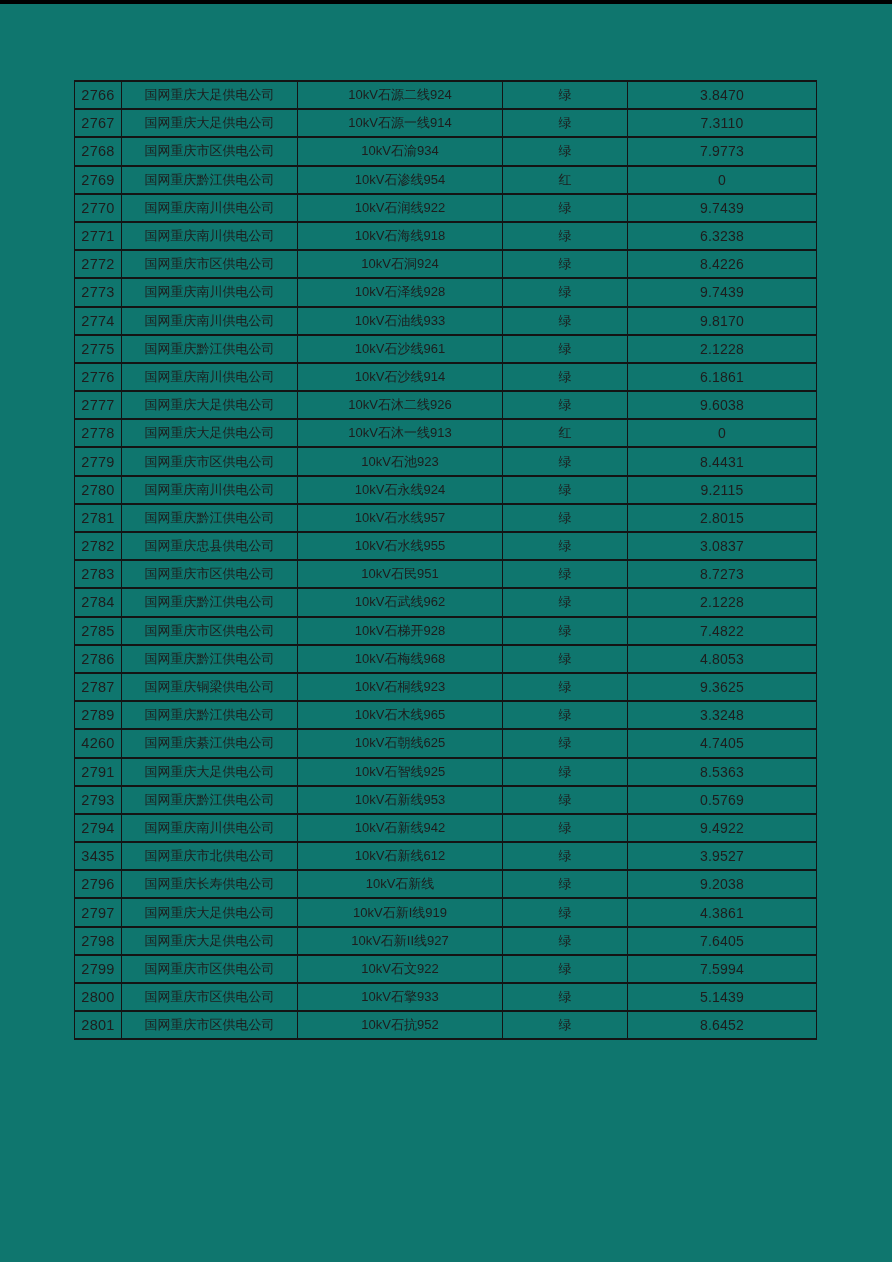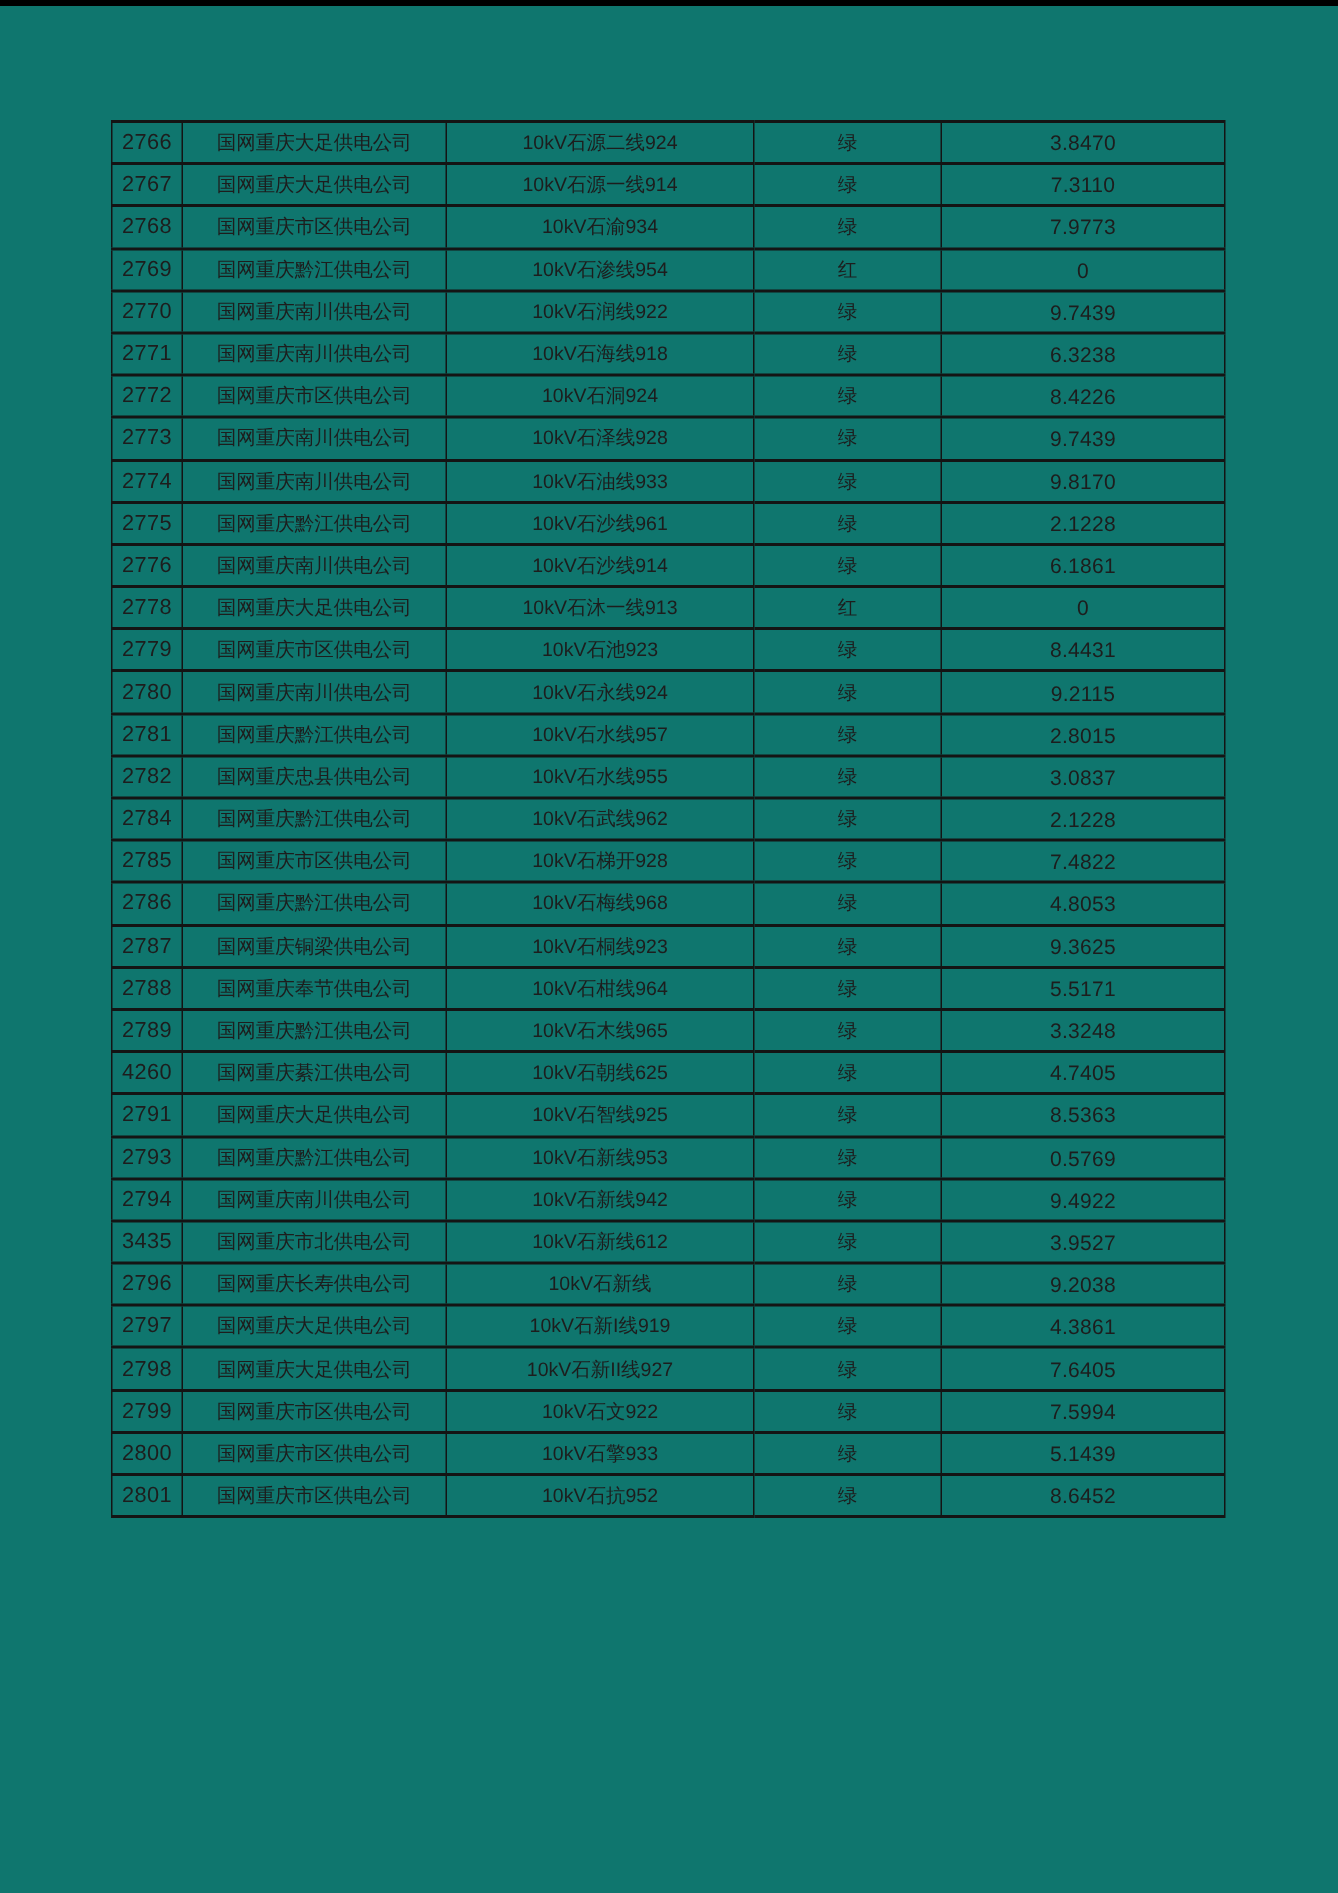--- a/index.html
+++ b/index.html
@@ -136,20 +136,27 @@
     <td class="c-value">2.1228</td>
   </tr>
         <tr>
     <td class="c-num">2776</td>
     <td class="c-company">国网重庆南川供电公司</td>
     <td class="c-line">10kV石沙线914</td>
     <td class="c-status">绿</td>
     <td class="c-value">6.1861</td>
   </tr>
         <tr>
+    <td class="c-num">2777</td>
+    <td class="c-company">国网重庆大足供电公司</td>
+    <td class="c-line">10kV石沐二线926</td>
+    <td class="c-status">绿</td>
+    <td class="c-value">9.6038</td>
+  </tr>
+        <tr>
     <td class="c-num">2778</td>
     <td class="c-company">国网重庆大足供电公司</td>
     <td class="c-line">10kV石沐一线913</td>
     <td class="c-status">红</td>
     <td class="c-value">0</td>
   </tr>
         <tr>
     <td class="c-num">2779</td>
     <td class="c-company">国网重庆市区供电公司</td>
     <td class="c-line">10kV石池923</td>
@@ -171,20 +178,27 @@
     <td class="c-value">2.8015</td>
   </tr>
         <tr>
     <td class="c-num">2782</td>
     <td class="c-company">国网重庆忠县供电公司</td>
     <td class="c-line">10kV石水线955</td>
     <td class="c-status">绿</td>
     <td class="c-value">3.0837</td>
   </tr>
         <tr>
+    <td class="c-num">2783</td>
+    <td class="c-company">国网重庆市区供电公司</td>
+    <td class="c-line">10kV石民951</td>
+    <td class="c-status">绿</td>
+    <td class="c-value">8.7273</td>
+  </tr>
+        <tr>
     <td class="c-num">2784</td>
     <td class="c-company">国网重庆黔江供电公司</td>
     <td class="c-line">10kV石武线962</td>
     <td class="c-status">绿</td>
     <td class="c-value">2.1228</td>
   </tr>
         <tr>
     <td class="c-num">2785</td>
     <td class="c-company">国网重庆市区供电公司</td>
     <td class="c-line">10kV石梯开928</td>
@@ -197,27 +211,20 @@
     <td class="c-line">10kV石梅线968</td>
     <td class="c-status">绿</td>
     <td class="c-value">4.8053</td>
   </tr>
         <tr>
     <td class="c-num">2787</td>
     <td class="c-company">国网重庆铜梁供电公司</td>
     <td class="c-line">10kV石桐线923</td>
     <td class="c-status">绿</td>
     <td class="c-value">9.3625</td>
-  </tr>
-        <tr>
-    <td class="c-num">2788</td>
-    <td class="c-company">国网重庆奉节供电公司</td>
-    <td class="c-line">10kV石柑线964</td>
-    <td class="c-status">绿</td>
-    <td class="c-value">5.5171</td>
   </tr>
         <tr>
     <td class="c-num">2789</td>
     <td class="c-company">国网重庆黔江供电公司</td>
     <td class="c-line">10kV石木线965</td>
     <td class="c-status">绿</td>
     <td class="c-value">3.3248</td>
   </tr>
         <tr>
     <td class="c-num">4260</td>

